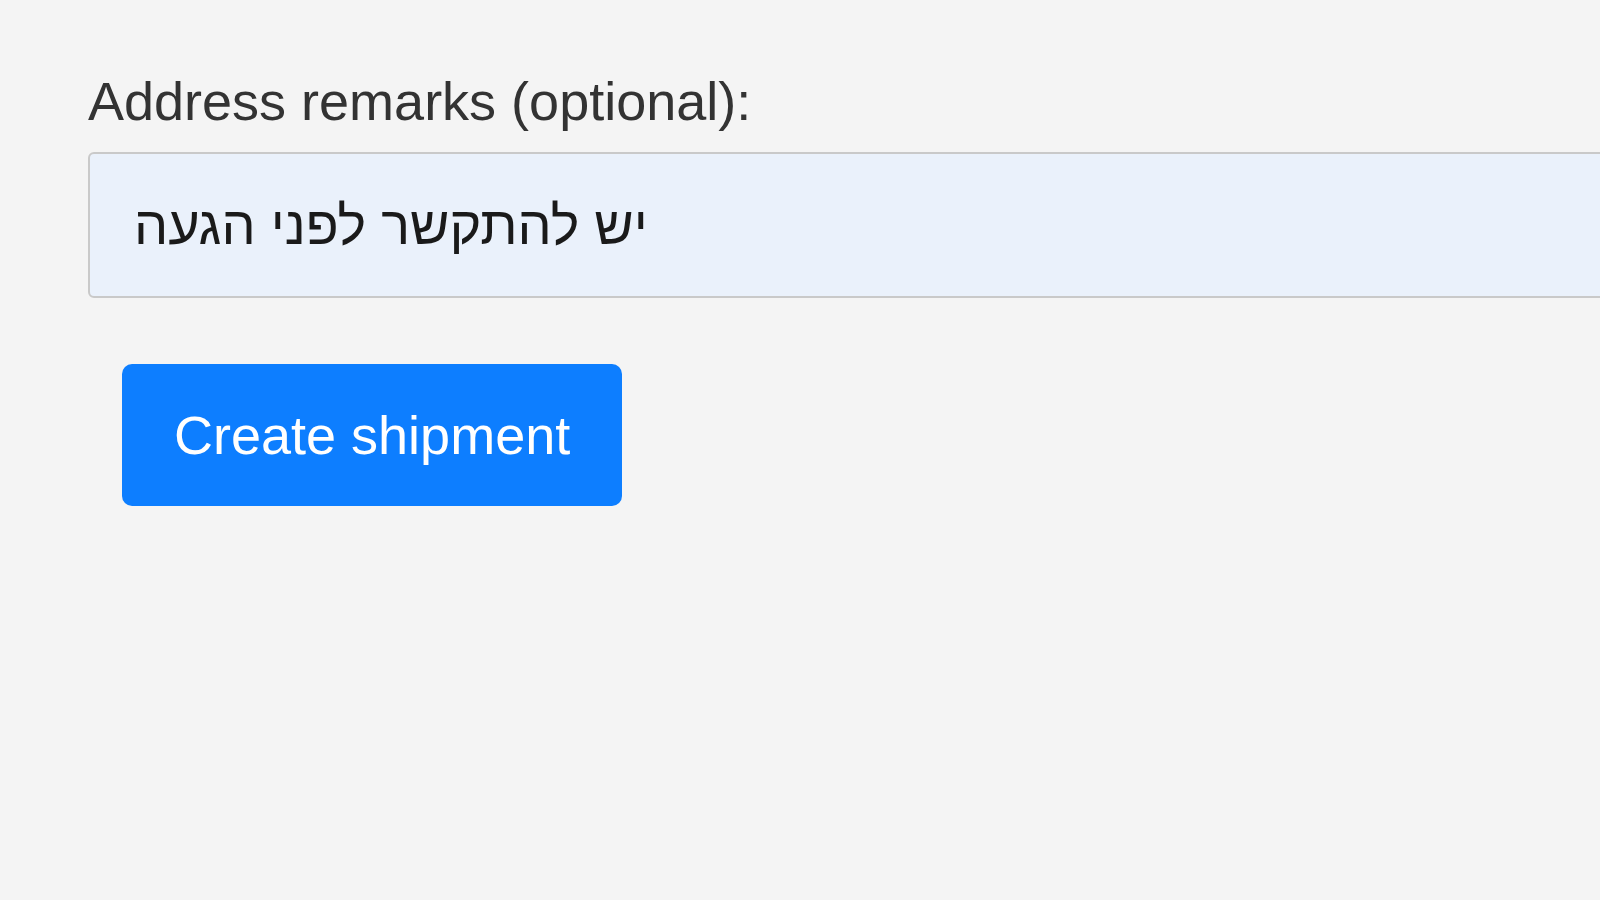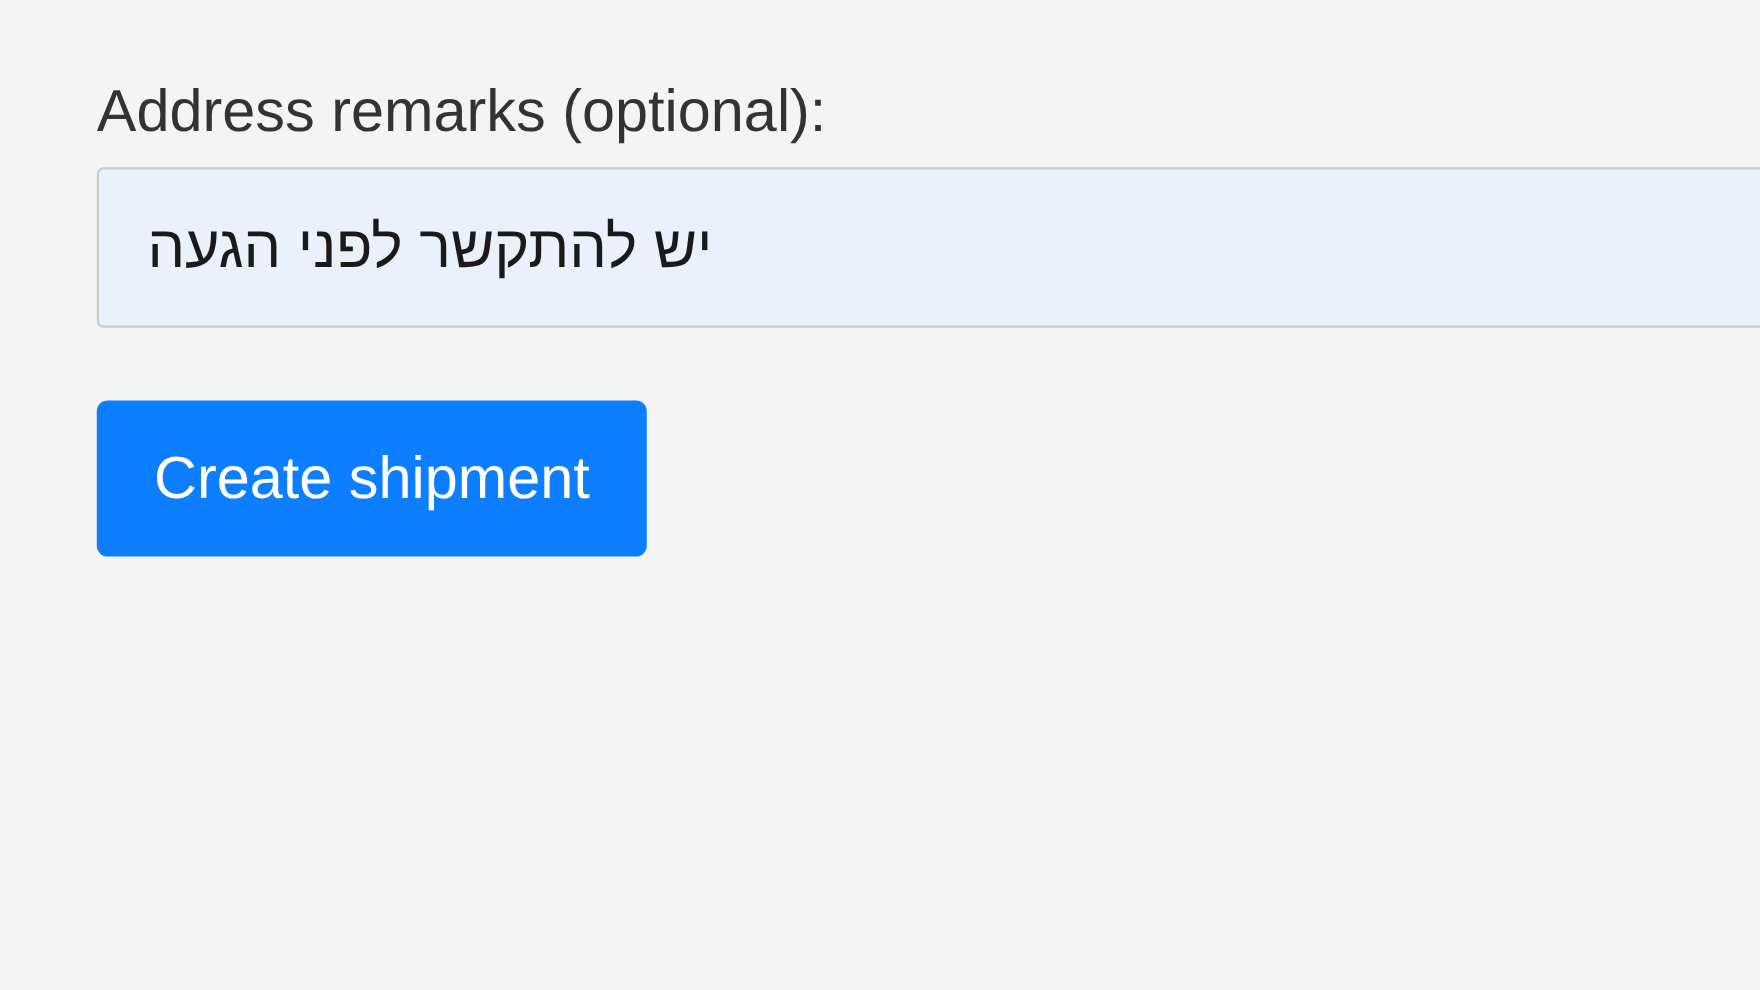--- a/index.html
+++ b/index.html
@@ -42,20 +42,21 @@
       background: #0d7eff;
       color: #ffffff;
       border: none;
       border-radius: 10px;
       padding: 40px 52px;
       font-size: 54px;
       font-weight: 400;
       font-family: inherit;
       cursor: pointer;
       display: inline-block;
+      margin-left: 34px;
     }
   </style>
 </head>
 <body>
 
 <div class="form-container">
   <label class="field-label">Address remarks (optional):</label>
 
   <input type="text" class="text-input" value="יש להתקשר לפני הגעה" style="">
 

